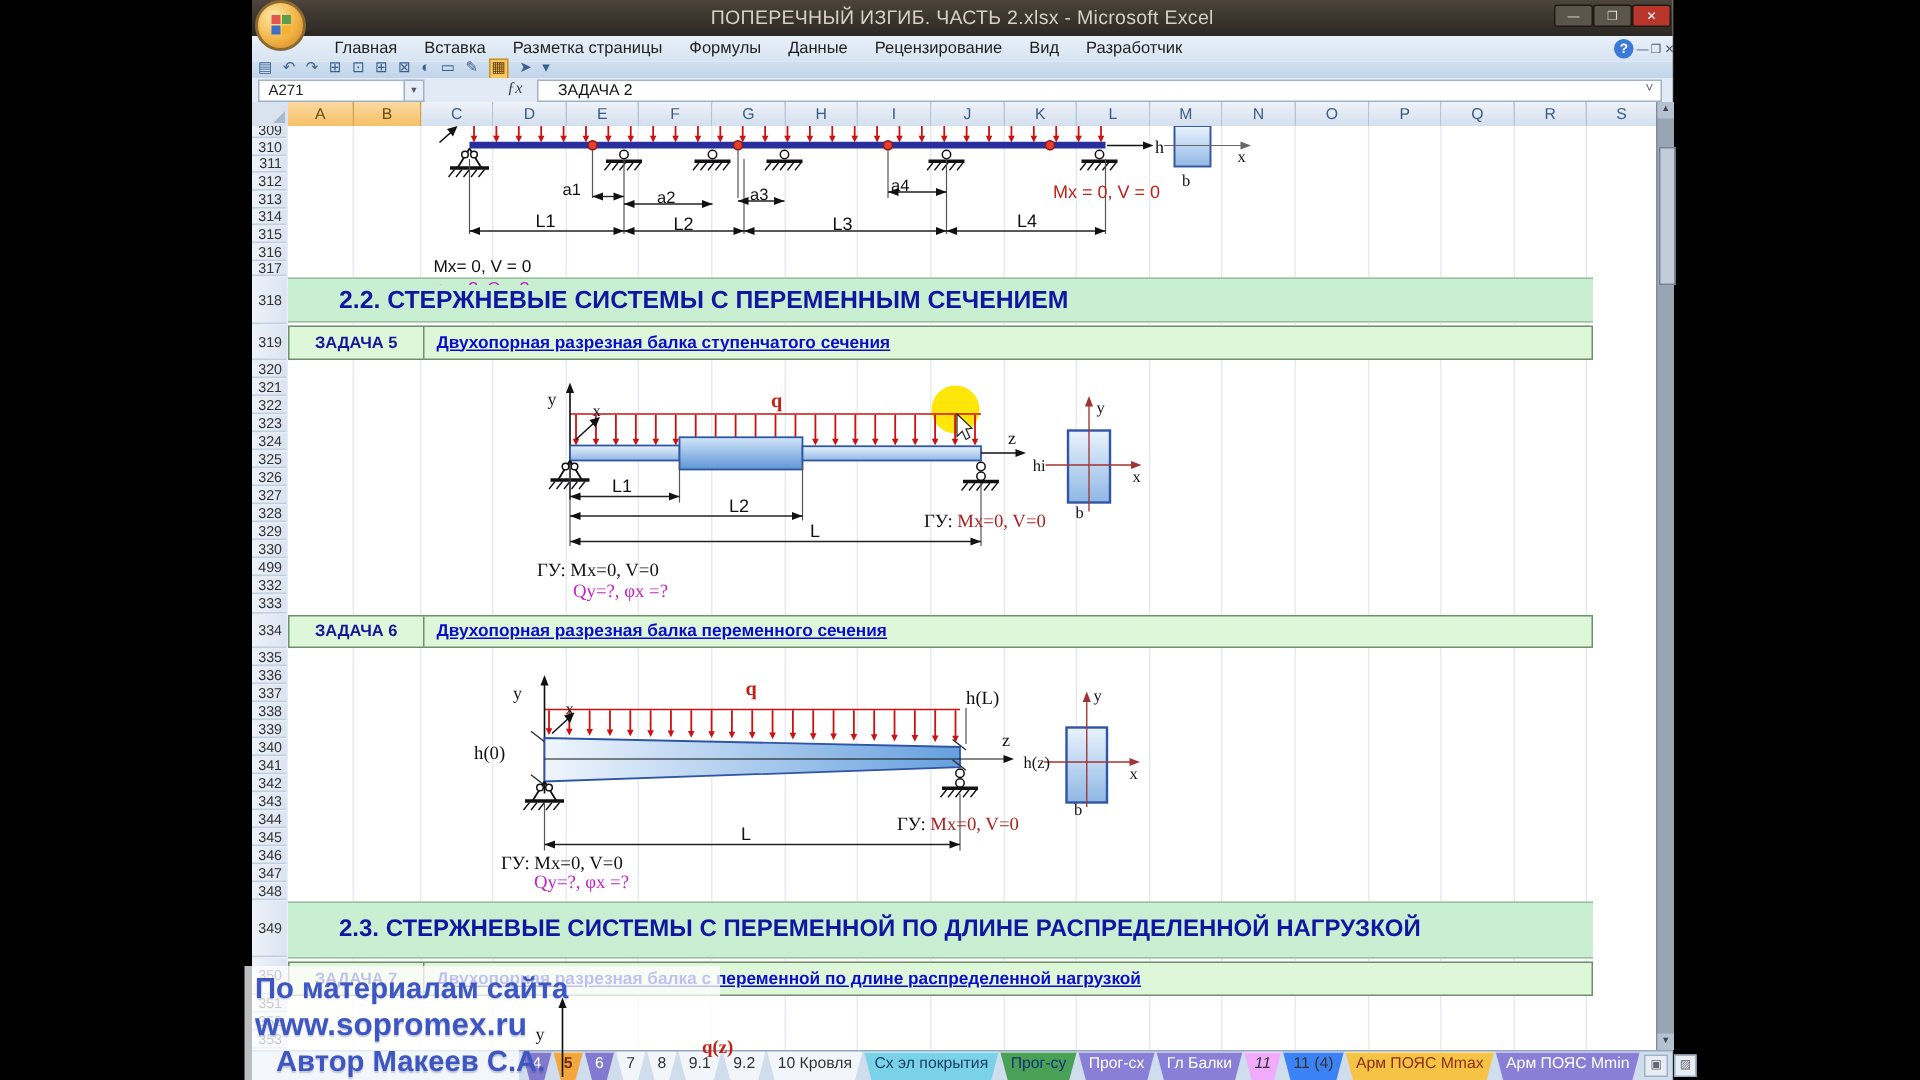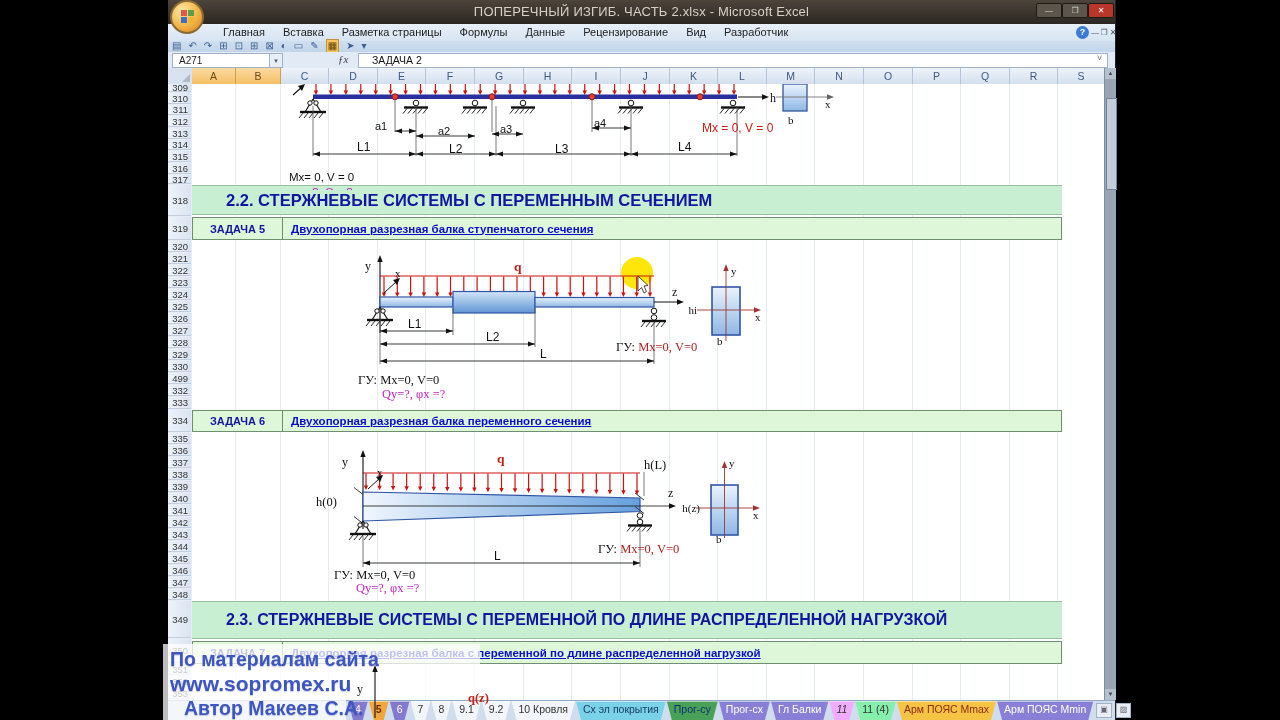--- a/index.html
+++ b/index.html
@@ -692,21 +692,21 @@
         <span class="sheettab" style="background: rgb(242, 245, 249); color: rgb(51, 51, 51);">7</span>
         <span class="sheettab" style="background: rgb(242, 245, 249); color: rgb(51, 51, 51);">8</span>
         <span class="sheettab" style="background: rgb(242, 245, 249); color: rgb(51, 51, 51);">9.1</span>
         <span class="sheettab" style="background: rgb(242, 245, 249); color: rgb(51, 51, 51);">9.2</span>
         <span class="sheettab" style="background: rgb(242, 245, 249); color: rgb(51, 51, 51);">10 Кровля</span>
         <span class="sheettab" style="background: rgb(121, 210, 232); color: rgb(26, 61, 102);">Сх эл покрытия</span>
         <span class="sheettab" style="background: rgb(73, 160, 87); color: rgb(16, 48, 112);">Прог-су</span>
         <span class="sheettab" style="background: rgb(138, 127, 214); color: rgb(255, 255, 255);">Прог-сх</span>
         <span class="sheettab" style="background: rgb(138, 127, 214); color: rgb(255, 255, 255);">Гл Балки</span>
         <span class="sheettab" style="background: #f0abfc; color: rgb(51, 51, 51); font-style: italic;">11</span>
-        <span class="sheettab" style="background: #86efac; color: rgb(51, 51, 51);">11 (4)</span>
+        <span class="sheettab" style="background: #3b82f6; color: rgb(51, 51, 51);">11 (4)</span>
         <span class="sheettab" style="background: rgb(246, 196, 69); color: rgb(138, 44, 18);">Арм ПОЯС Mmax</span>
         <span class="sheettab" style="background: rgb(138, 127, 214); color: rgb(255, 255, 255);">Арм ПОЯС Mmin</span>
         <span class="stripicon">▣</span>
         <span class="stripicon">▨</span>
       </div>
   </div>
 
   <div id="vscroll" class="abs">
     <div class="varrow" style="top:0">▲</div>
     <div id="vthumb"></div>

